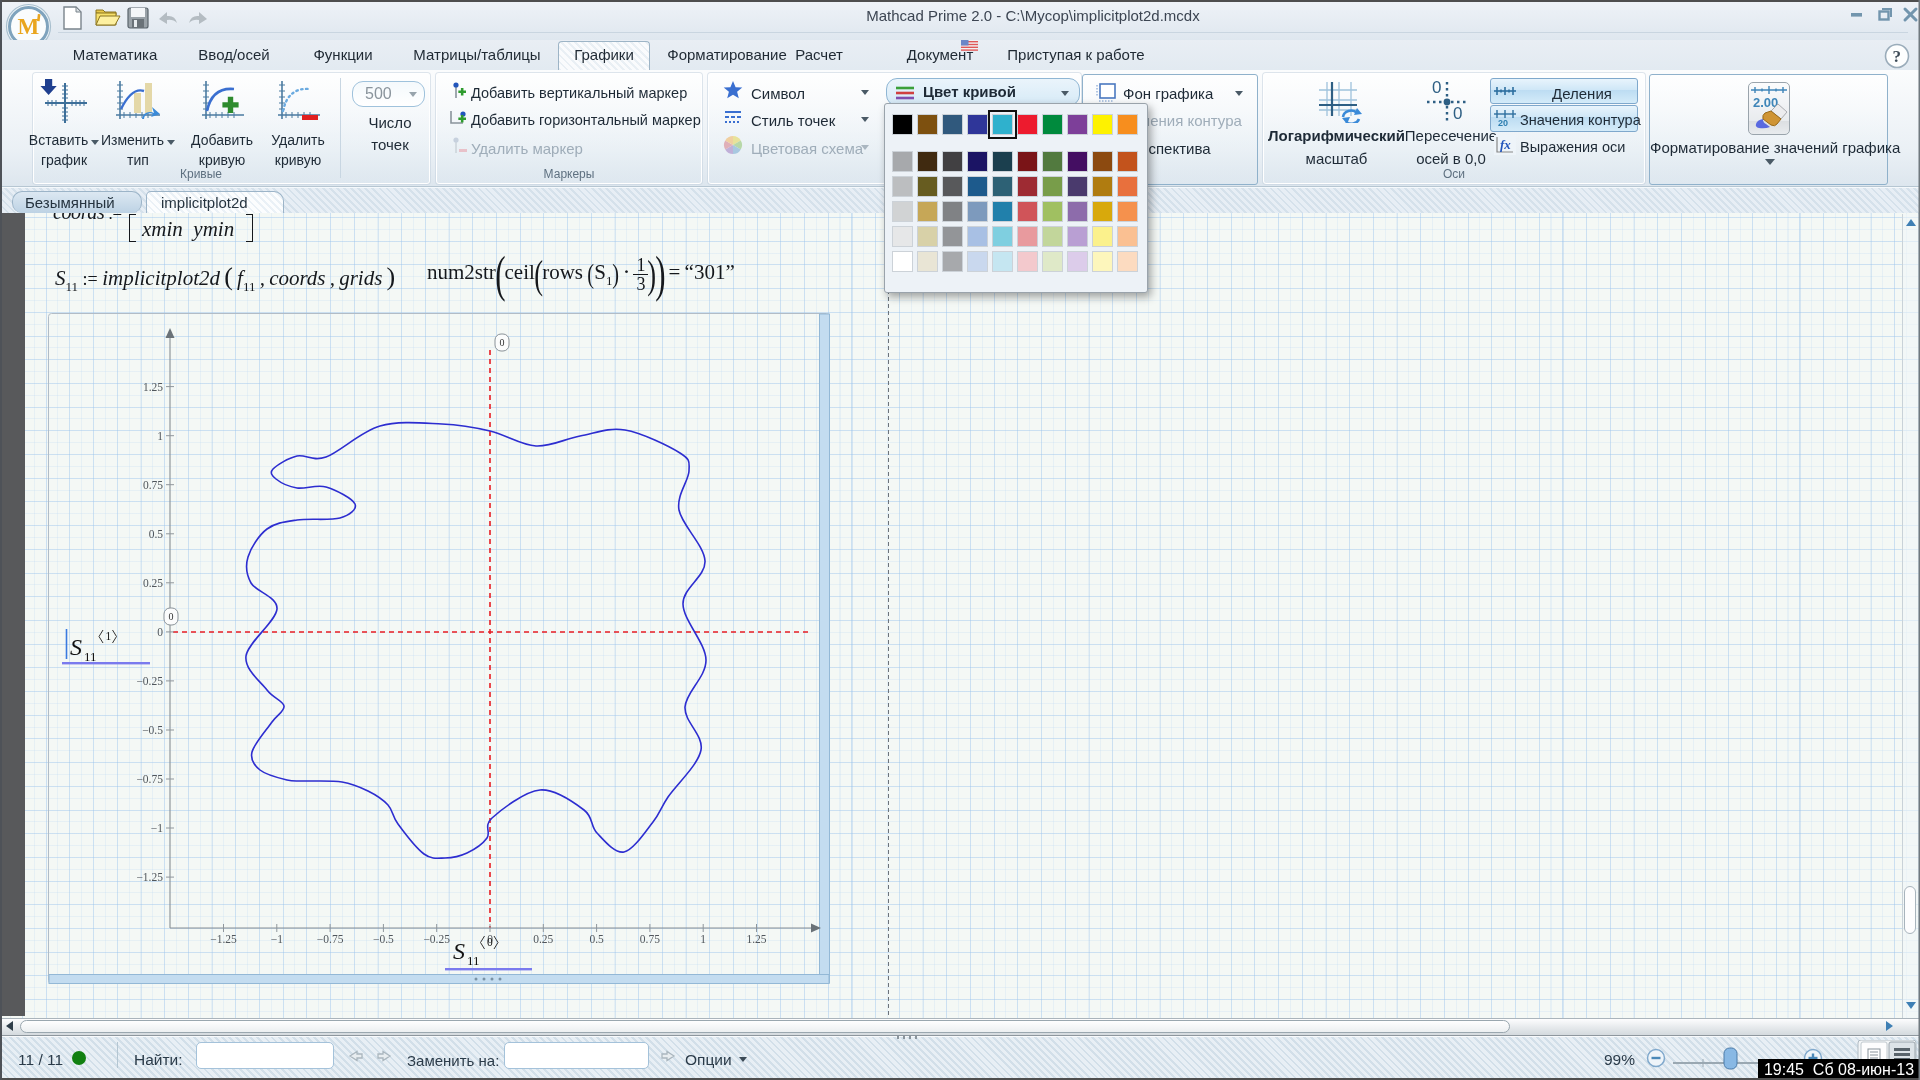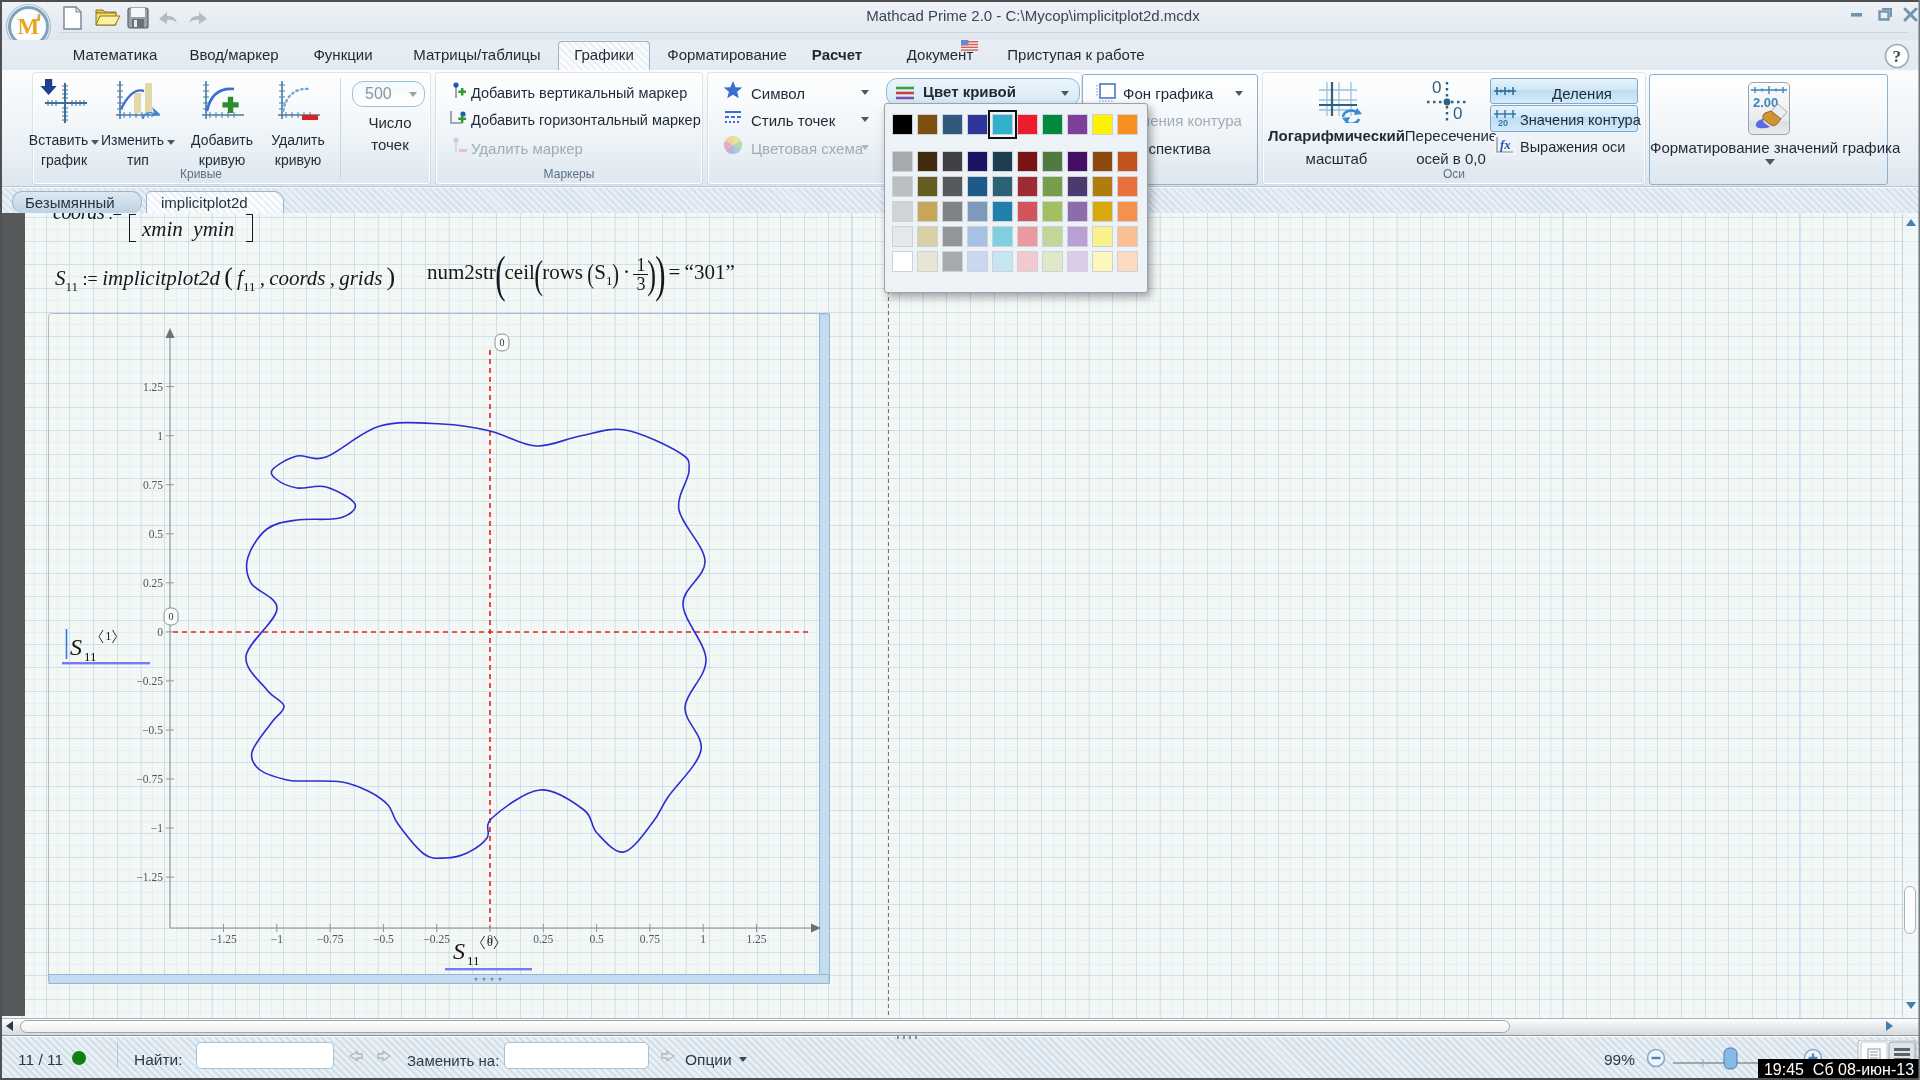--- a/index.html
+++ b/index.html
@@ -94,26 +94,26 @@
         </g>
 <g stroke="#7295ad" stroke-width="3" stroke-linecap="round">
           <line x1="56" y1="4" x2="67" y2="15"></line>
           <line x1="67" y1="4" x2="56" y2="15"></line>
         </g>
 </svg></div>
 
 <div class="abs" id="tabrow"></div>
 <div class="abs" id="activetab"></div>
 <div class="abs rtab" style="left:115px;">Математика</div>
-<div class="abs rtab" style="left:234px;">Ввод/маркер</div>
+<div class="abs rtab" style="left:234px;">Ввод/осей</div>
 <div class="abs rtab" style="left:343px;">Функции</div>
 <div class="abs rtab" style="left:477px;">Матрицы/таблицы</div>
 <div class="abs rtab" style="left:604px;">Графики</div>
 <div class="abs rtab" style="left:727px;">Форматирование</div>
-<div class="abs rtab" style="left:837px;font-weight:bold;">Расчет</div>
+<div class="abs rtab" style="left:819px;">Расчет</div>
 <div class="abs rtab" style="left:940px;">Документ</div>
 <div class="abs rtab" style="left:1076px;">Приступая к работе</div>
 <div class="abs" id="flag" style="left:961px;top:37px;"><svg width="17" height="11" viewBox="0 0 17 11">
 <rect width="17" height="11" fill="#f0f2f4"></rect>
         <g fill="#e05858">
           <rect y="1" width="17" height="1.4"></rect>
           <rect y="3.8" width="17" height="1.4"></rect>
           <rect y="6.6" width="17" height="1.4"></rect>
           <rect y="9.4" width="17" height="1.4"></rect>
         </g>

